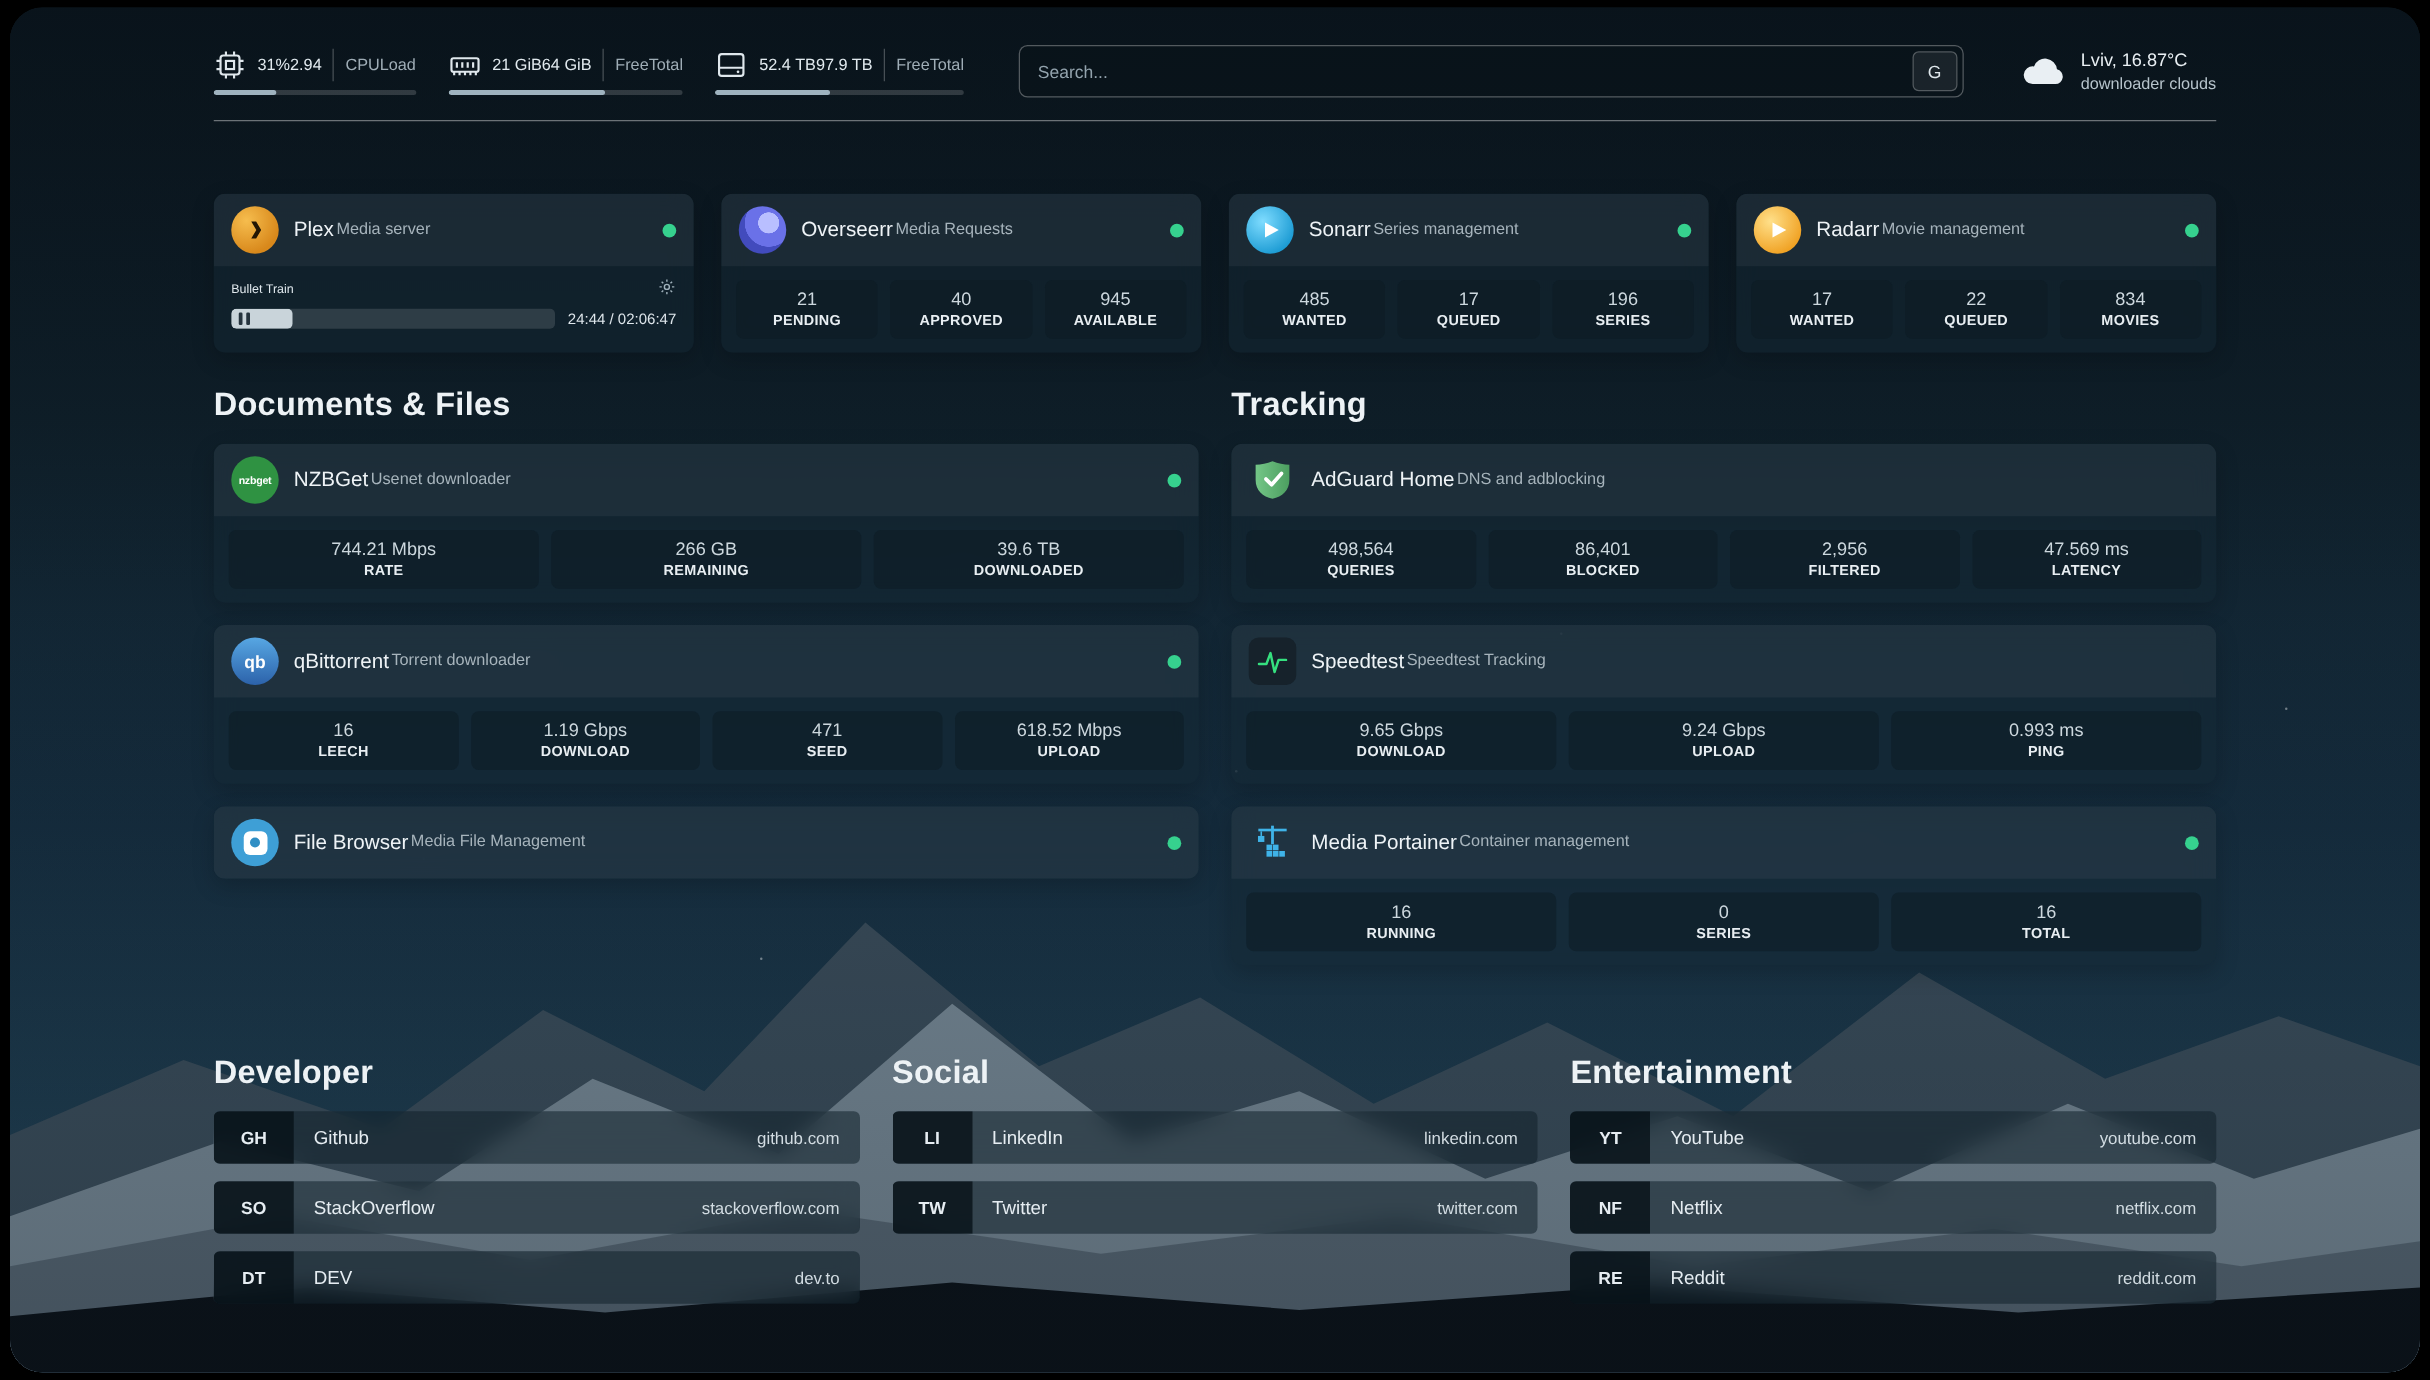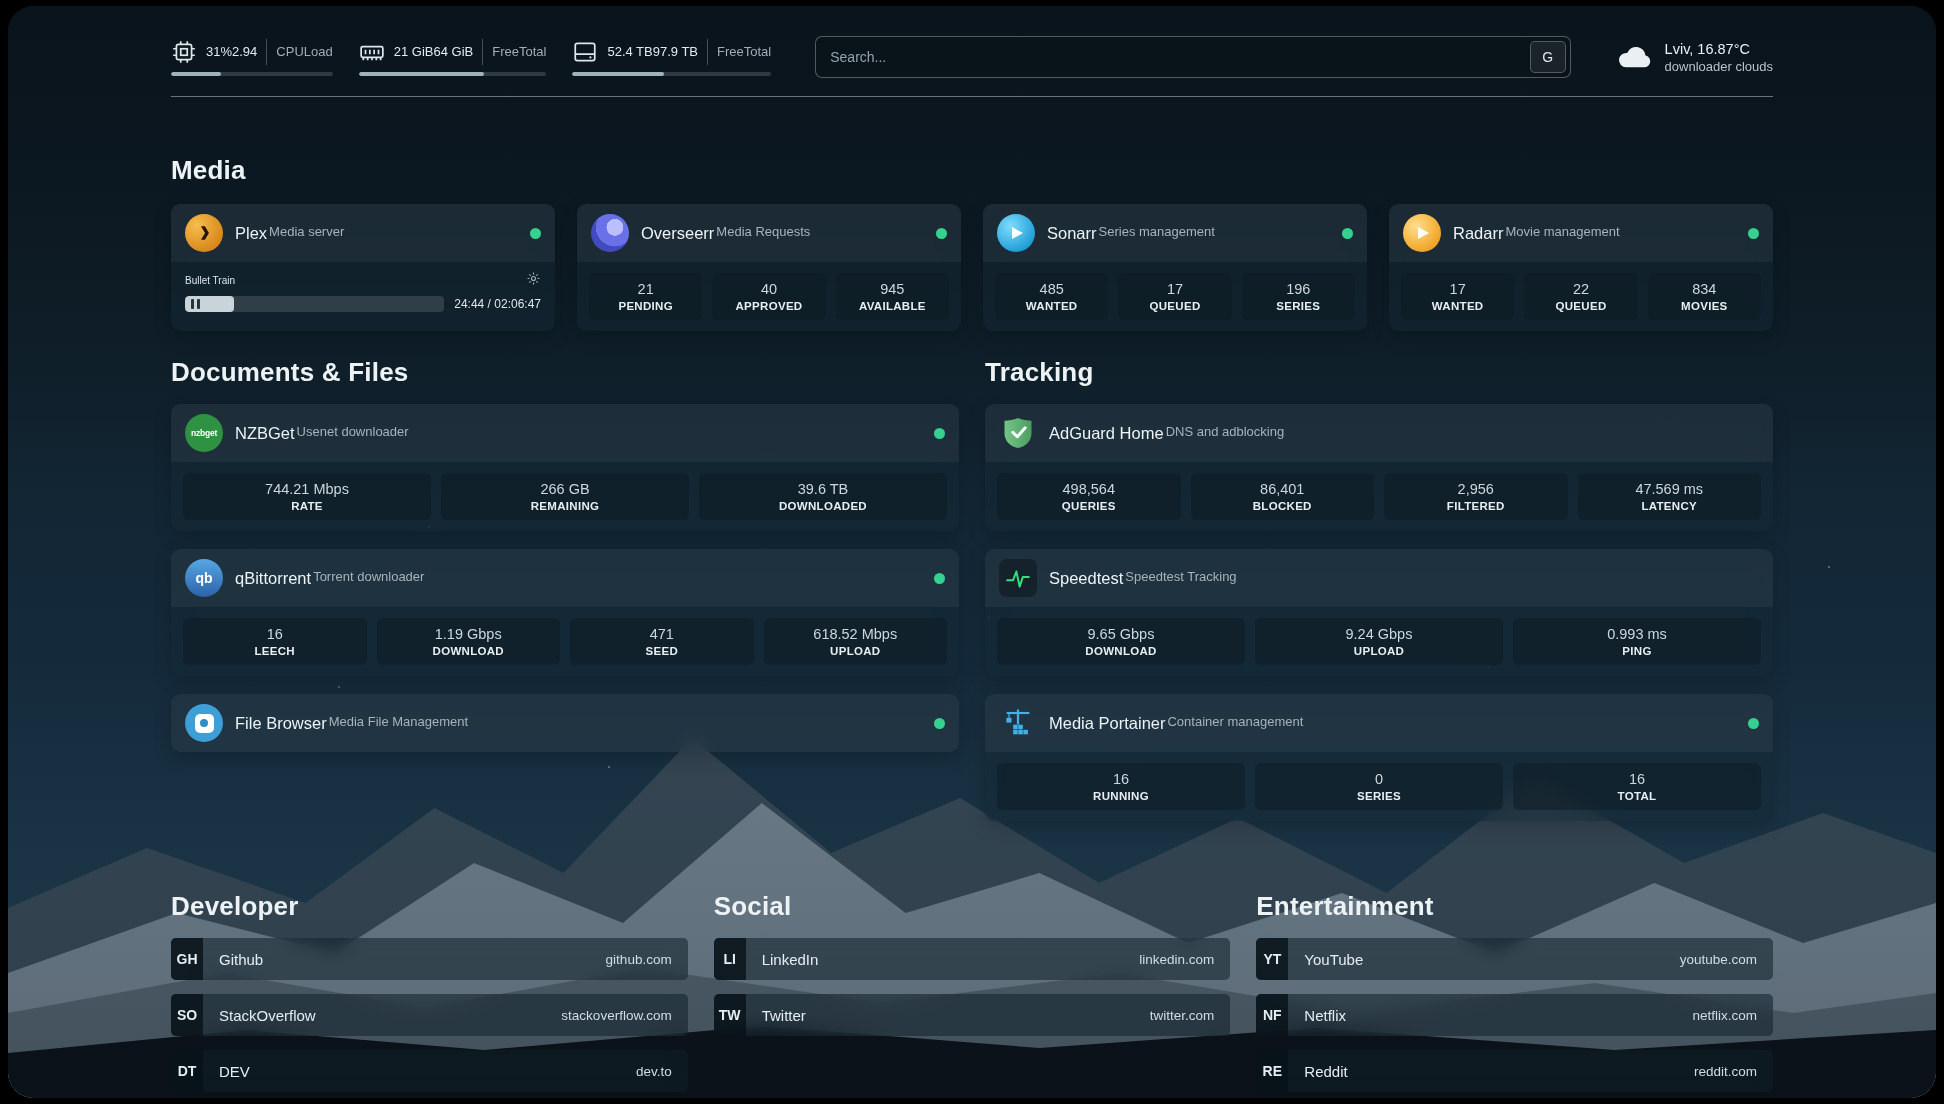--- a/index.html
+++ b/index.html
@@ -92,21 +92,21 @@
   .icon-fb{background:#3e9fd6}
   .fb-inner{width:19px;height:19px;background:#fff;border-radius:5px;display:flex;
     align-items:center;justify-content:center}
   .fb-dot{width:8px;height:8px;border-radius:50%;background:#2f8ec4}
   .icon-speedtest{border-radius:8px;background:#16222b}
   .icon-bare{background:transparent;border-radius:0}
 
   
   .bm{display:flex;align-items:center;height:42px;background:rgba(16,33,42,.55);border-radius:5px;
     margin-bottom:14px;overflow:hidden;backdrop-filter:blur(8px);cursor:pointer}
-  .bm-abbr{width:32px;align-self:stretch;display:flex;align-items:center;justify-content:center;
+  .bm-abbr{width:64px;align-self:stretch;display:flex;align-items:center;justify-content:center;
     background:rgba(7,18,24,.8);color:#e6edf2;font-size:14px;font-weight:600}
   .bm-name{margin-left:16px;font-size:15px;color:#e6edf2}
   .bm-url{margin-left:auto;margin-right:16px;font-size:13.5px;color:#d2dce2}
 </style>
 </head>
 <body>
 
 <div class="screen">
   <div class="sky"></div>
   <svg class="mountains" viewBox="0 0 1944 430" preserveAspectRatio="none">
@@ -199,21 +199,20 @@
         <div>
           <div class="weather-loc">Lviv, 16.87°C</div>
           <div class="weather-cond">downloader clouds</div>
         </div>
       </div>
     </header>
 
     <div class="divider"></div>
 
     <section class="section-media">
-      <h2 class="section-title">Media</h2>
       <div class="media-grid">
 
         <div class="card">
           <div class="card-head">
             <span class="app-icon icon-plex">
               <svg viewBox="0 0 24 24" width="18" height="18">
                   <path d="M8 3h5.2L18.6 12 13.2 21H8l5.4-9z" fill="#231604"></path>
                 </svg>
             </span>
             <div class="head-text">

